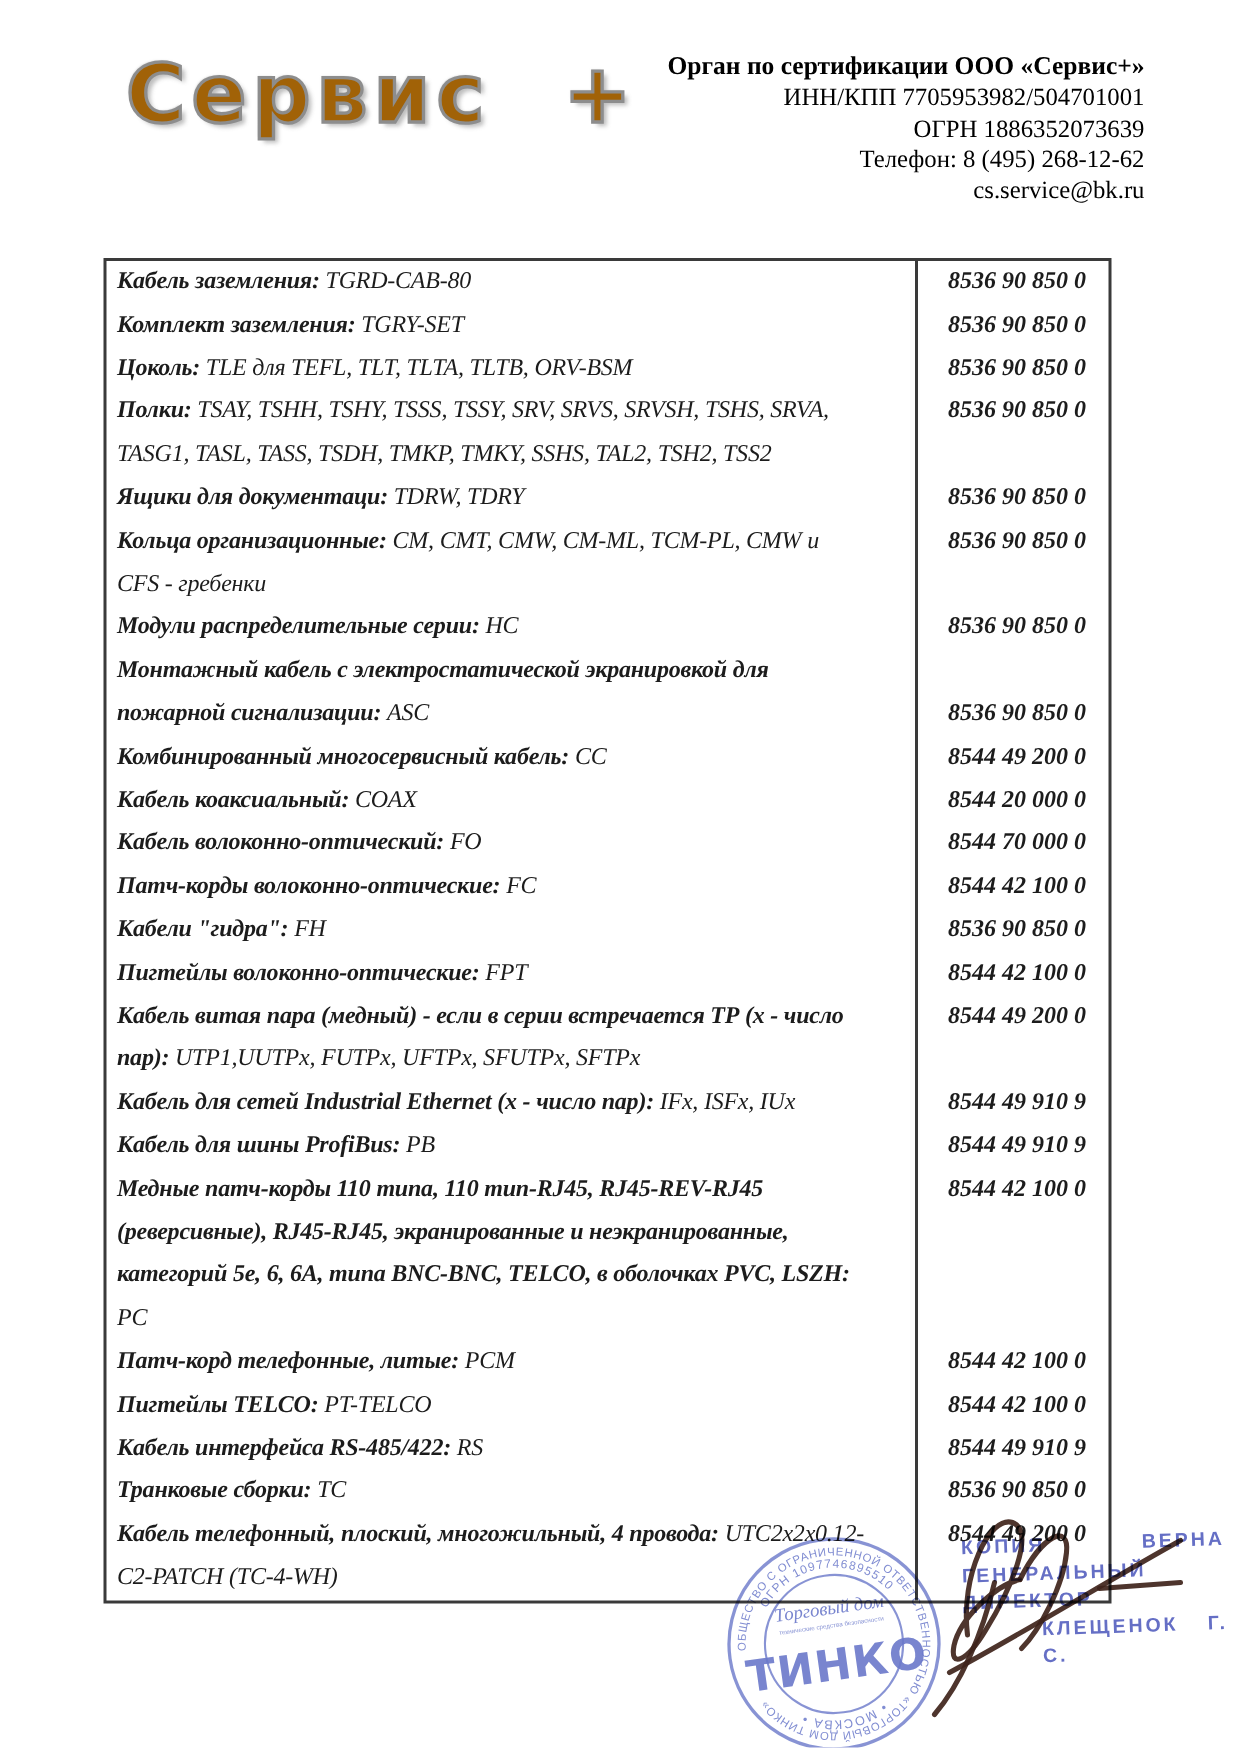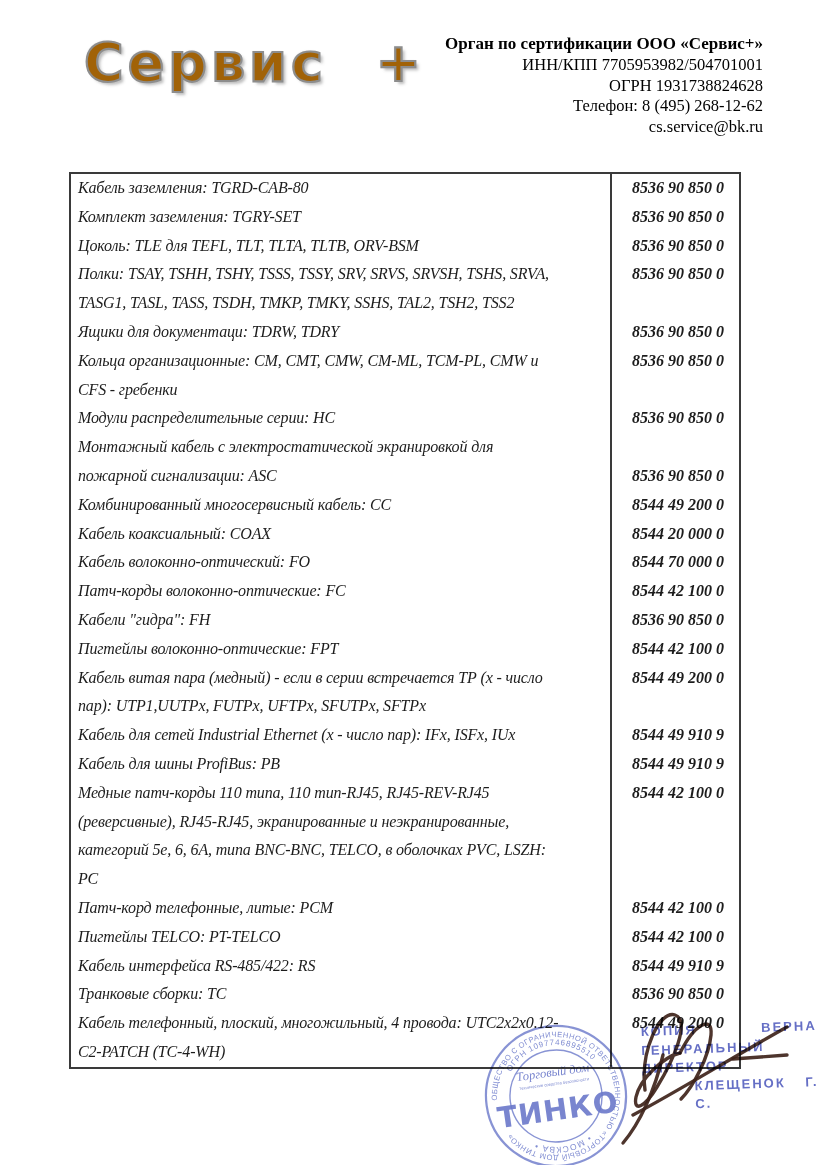--- a/index.html
+++ b/index.html
@@ -31,21 +31,21 @@
   }
   .doc-table .vdivider{
     position:absolute;left:539px;top:0;bottom:0;width:2px;background:#3a3a3a;
   }
   .trow{display:grid;grid-template-columns:541px 1fr;}
   .cell-label{
     padding:0 10px 0 7px;white-space:pre-wrap;
     font-size:16px;line-height:28.8px;letter-spacing:-0.15px;
     font-style:italic;
   }
-  .cell-label .lb{font-weight:normal;}
+  .cell-label .lb{font-weight:bold;}
   .cell-label .lr{font-weight:normal;}
   .cell-code{
     padding-left:20px;font-size:16px;line-height:28.8px;
     font-style:italic;font-weight:bold;white-space:nowrap;
   }
   .cell-code.code-line-2{padding-top:28.8px;}
   
   .round-stamp{
     position:absolute;left:482px;top:1022px;width:148px;height:148px;
     mix-blend-mode:multiply;opacity:.88;
@@ -65,21 +65,21 @@
   }
 </style>
 </head>
 <body>
 
 <div class="logo">Сервис +</div>
 
 <div class="head-block">
   <div class="hl-bold">Орган по сертификации ООО «Сервис+»</div>
   <div>ИНН/КПП 7705953982/504701001</div>
-  <div>ОГРН 1931738824628</div>
+  <div>ОГРН 1886352073639</div>
   <div>Телефон: 8 (495) 268-12-62</div>
   <div>cs.service@bk.ru</div>
 </div>
 
 <div class="doc-table">
   <div>
       <div class="trow">
         <div class="cell-label"><span class="lb">Кабель заземления: </span><span class="lr">TGRD-CAB-80</span></div>
         <div class="cell-code">8536 90 850 0</div>
       </div>

